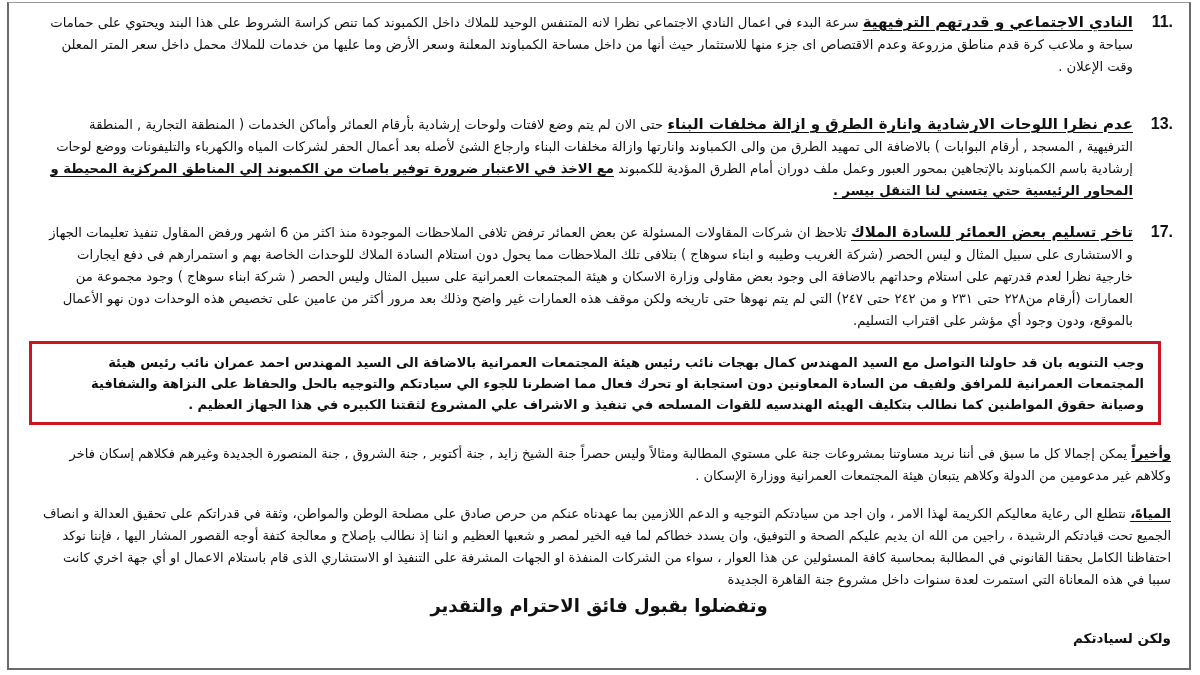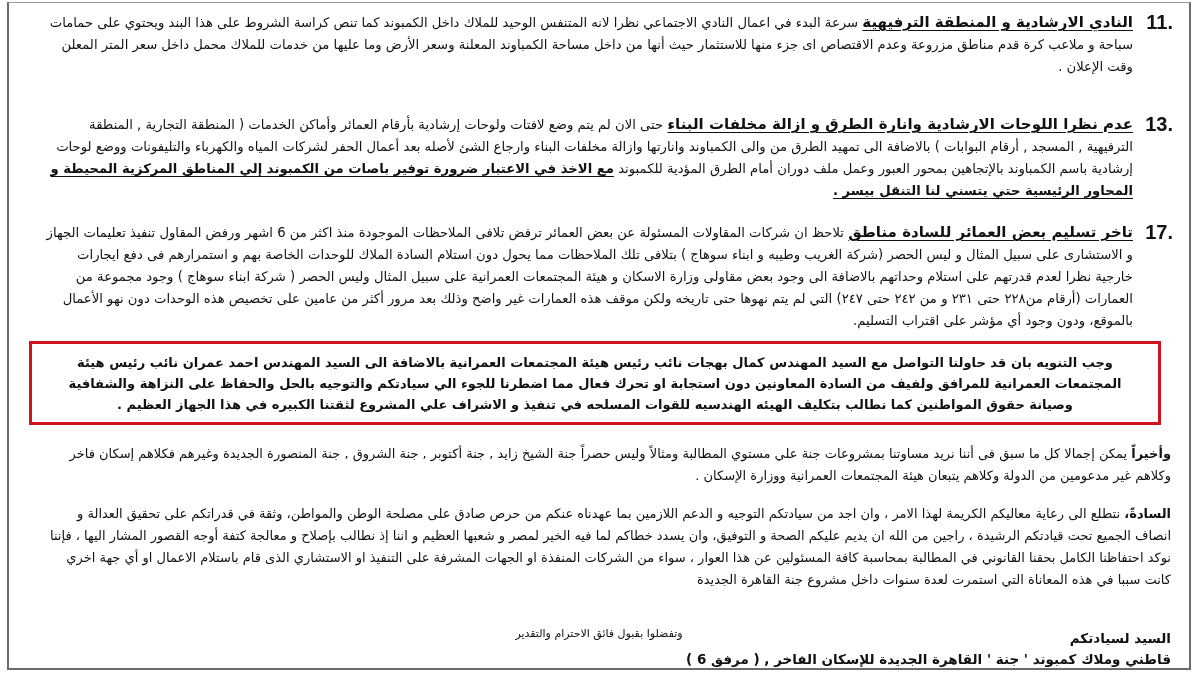--- a/index.html
+++ b/index.html
@@ -37,21 +37,21 @@
       left: 30px;
       font-size: 13.2px;
       line-height: 22px;
     }
     .item-num {
       position: absolute;
       right: -2px;
       top: 0;
       font-family: "Liberation Sans", sans-serif;
       font-weight: bold;
-      font-size: 20px;
+      font-size: 16px;
       direction: ltr;
       line-height: 22px;
     }
     .item-body {
       margin-right: 38px;
     }
     .heading {
       font-weight: bold;
       font-size: 15px;
       text-decoration: underline;
@@ -67,95 +67,95 @@
       left: 20px;
       right: 28px;
       top: 338px;
       height: 84px;
       border: 3px solid #d0141e;
       box-sizing: border-box;
       padding: 8px 14px 4px 14px;
       font-size: 13px;
       line-height: 21px;
       font-weight: bold;
-      text-align: center;
     }
     .para {
       position: absolute;
       left: 30px;
       right: 18px;
       font-size: 13px;
       line-height: 22px;
     }
     .lead-word {
       font-weight: bold;
+      text-decoration: underline;
       text-underline-offset: 3px;
     }
     .closing {
       position: absolute;
       left: 400px;
       width: 380px;
-      top: 624px;
-      font-size: 11px;
+      top: 592px;
+      font-size: 18px;
       text-align: center;
       direction: rtl;
+      font-weight: bold;
     }
     .signoff {
       position: absolute;
       right: 18px;
       top: 625px;
       font-size: 13.5px;
       line-height: 21px;
       font-weight: bold;
     }
   </style>
 </head>
 <body>
 
 <div class="page-frame">
 
   <div class="item rtl" style="top:8px;">
     <span class="item-num">11.</span>
     <div class="item-body">
-      <span class="heading">النادي الارشادية و المنطقة الترفيهية</span>
+      <span class="heading">النادي الاجتماعي و قدرتهم الترفيهية</span>
       <span>سرعة البدء في اعمال النادي الاجتماعي نظرا لانه المتنفس الوحيد للملاك داخل الكمبوند كما تنص كراسة الشروط على هذا البند ويحتوي على حمامات سباحة و ملاعب كرة قدم مناطق مزروعة وعدم الاقتصاص اى جزء منها للاستثمار حيث أنها من داخل مساحة الكمباوند المعلنة وسعر الأرض وما عليها من خدمات للملاك محمل داخل سعر المتر المعلن وقت الإعلان .</span>
     </div>
   </div>
 
   <div class="item rtl" style="top:110px;">
     <span class="item-num">13.</span>
     <div class="item-body">
       <span class="heading">عدم نظرا اللوحات الارشادية وانارة الطرق و ازالة مخلفات البناء</span>
       <span>حتى الان لم يتم وضع لافتات ولوحات إرشادية بأرقام العمائر وأماكن الخدمات ( المنطقة التجارية , المنطقة الترفيهية , المسجد , أرقام البوابات ) بالاضافة الى تمهيد الطرق من والى الكمباوند وانارتها وازالة مخلفات البناء وارجاع الشئ لأصله بعد أعمال الحفر لشركات المياه والكهرباء والتليفونات ووضع لوحات إرشادية باسم الكمباوند بالإتجاهين بمحور العبور وعمل ملف دوران أمام الطرق المؤدية للكمبوند</span>
       <span class="u-bold">مع الاخذ في الاعتبار ضرورة توفير باصات من الكمبوند إلي المناطق المركزية المحيطة و المحاور الرئيسية حتي يتسني لنا التنقل بيسر .</span>
     </div>
   </div>
 
   <div class="item rtl" style="top:218px;">
     <span class="item-num">17.</span>
     <div class="item-body">
-      <span class="heading">تاخر تسليم بعض العمائر للسادة مناطق</span>
+      <span class="heading">تاخر تسليم بعض العمائر للسادة الملاك</span>
       <span>تلاحظ ان شركات المقاولات المسئولة عن بعض العمائر ترفض تلافى الملاحظات الموجودة منذ اكثر من 6 اشهر ورفض المقاول تنفيذ تعليمات الجهاز و الاستشارى على سبيل المثال و ليس الحصر (شركة الغريب وطيبه و ابناء سوهاج ) بتلافى تلك الملاحظات مما يحول دون استلام السادة الملاك للوحدات الخاصة بهم و استمرارهم فى دفع ايجارات خارجية نظرا لعدم قدرتهم على استلام وحداتهم بالاضافة الى وجود بعض مقاولى وزارة الاسكان و هيئة المجتمعات العمرانية على سبيل المثال وليس الحصر ( شركة ابناء سوهاج ) وجود مجموعة من العمارات (أرقام من٢٢٨ حتى ٢٣١ و من ٢٤٢ حتى ٢٤٧) التي لم يتم نهوها حتى تاريخه ولكن موقف هذه العمارات غير واضح وذلك بعد مرور أكثر من عامين على تخصيص هذه الوحدات دون نهو الأعمال بالموقع، ودون وجود أي مؤشر على اقتراب التسليم.</span>
     </div>
   </div>
 
   <div class="notice-box rtl">
     <span>وجب التنويه بان قد حاولنا التواصل مع السيد المهندس كمال بهجات نائب رئيس هيئة المجتمعات العمرانية بالاضافة الى السيد المهندس احمد عمران نائب رئيس هيئة المجتمعات العمرانية للمرافق ولفيف من السادة المعاونين دون استجابة او تحرك فعال مما اضطرنا للجوء الي سيادتكم والتوجيه بالحل والحفاظ على النزاهة والشفافية وصيانة حقوق المواطنين كما نطالب بتكليف الهيئه الهندسيه للقوات المسلحه في تنفيذ و الاشراف علي المشروع لثقتنا الكبيره في هذا الجهاز العظيم .</span>
   </div>
 
   <div class="para rtl" style="top:440px;">
     <span class="lead-word">وأخيراً</span>
     <span>يمكن إجمالا كل ما سبق فى أننا نريد مساوتنا بمشروعات جنة علي مستوي المطالبة ومثالاً وليس حصراً جنة الشيخ زايد , جنة أكتوبر , جنة الشروق , جنة المنصورة الجديدة وغيرهم فكلاهم إسكان فاخر وكلاهم غير مدعومين من الدولة وكلاهم يتبعان هيئة المجتمعات العمرانية ووزارة الإسكان .</span>
   </div>
 
   <div class="para rtl" style="top:500px;">
-    <span class="lead-word">السادةً،</span>
+    <span class="lead-word">المياهً،</span>
     <span>نتطلع الى رعاية معاليكم الكريمة لهذا الامر ، وان اجد من سيادتكم التوجيه و الدعم اللازمين بما عهدناه عنكم من حرص صادق على مصلحة الوطن والمواطن، وثقة في قدراتكم على تحقيق العدالة و انصاف الجميع تحت قيادتكم الرشيدة ، راجين من الله ان يديم عليكم الصحة و التوفيق، وان يسدد خطاكم لما فيه الخير لمصر و شعبها العظيم و اننا إذ نطالب بإصلاح و معالجة كتفة أوجه القصور المشار اليها ، فإننا نوكد احتفاظنا الكامل بحقنا القانوني في المطالبة بمحاسبة كافة المسئولين عن هذا العوار ، سواء من الشركات المنفذة او الجهات المشرفة على التنفيذ او الاستشاري الذى قام باستلام الاعمال او أي جهة اخري كانت سببا في هذه المعاناة التي استمرت لعدة سنوات داخل مشروع جنة القاهرة الجديدة</span>
   </div>
 
   <div class="closing">وتفضلوا بقبول فائق الاحترام والتقدير</div>
 
   <div class="signoff rtl">
-    <div>السيد لسيادتكم</div>
-    <div>قاطني وملاك كمبوند ' جنة ' القاهرة الجديدة للإسكان الفاخر , ( مرفق 6 )</div>
+    <div>ولكن لسيادتكم</div>
   </div>
 
 </div>
 
 </body></html>

